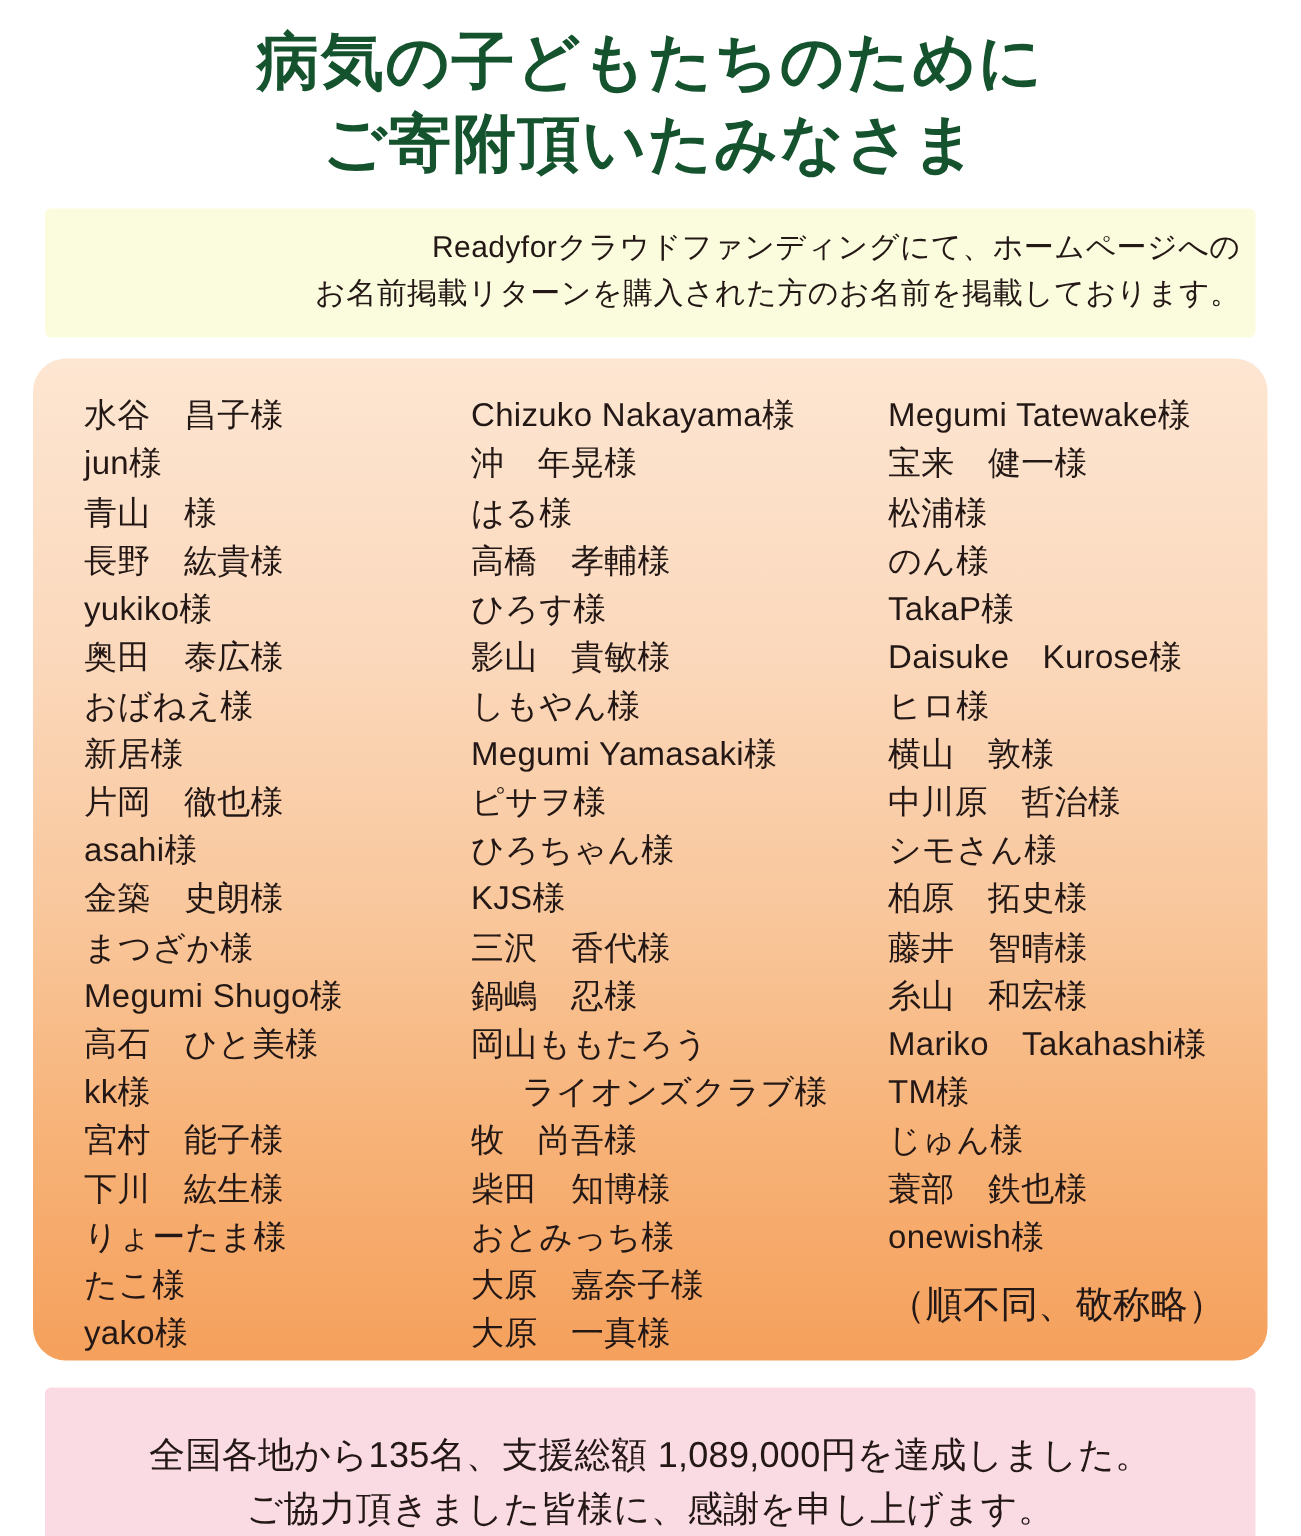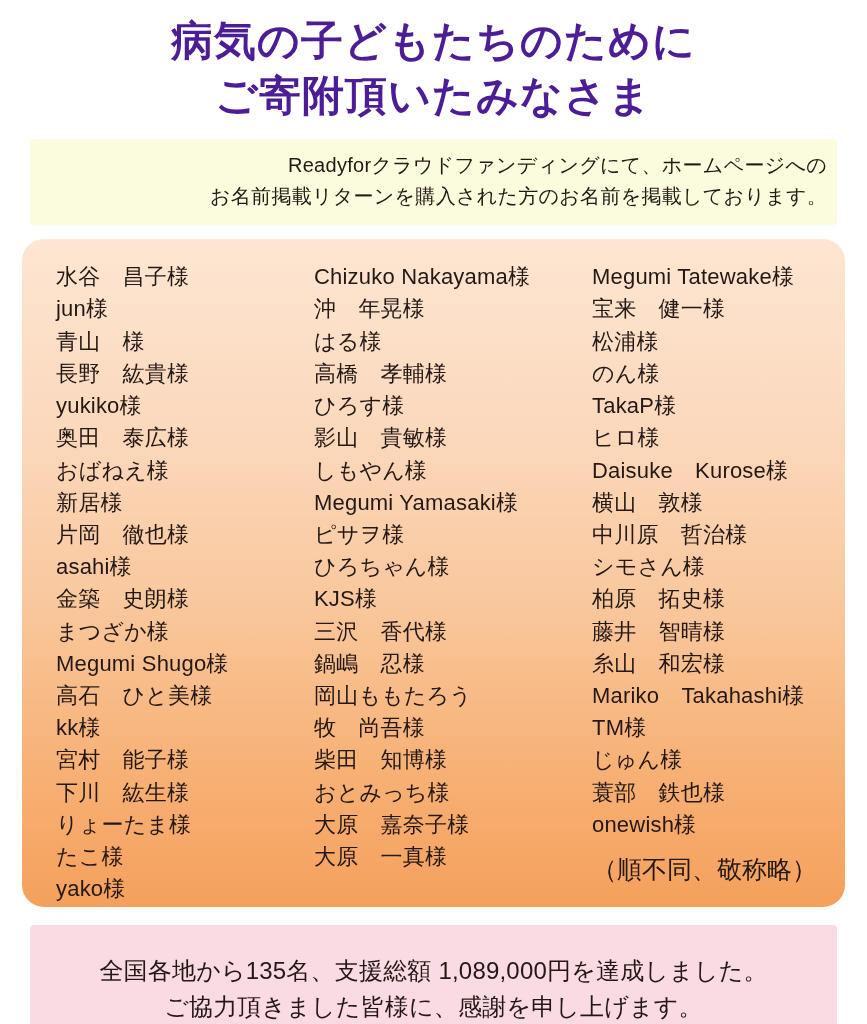--- a/index.html
+++ b/index.html
@@ -24,21 +24,21 @@
   
   .title {
     text-align: center;
     padding-top: 14px;
     line-height: 1.30;
   }
   .title-line {
     font-size: 42px;
     font-weight: bold;
     letter-spacing: 1px;
-    color: #4c1d95;
+    color: #14532d;
   }
 
   
   .notice {
     margin: 16px 30px 0 30px;
     background: #fbfbdd;
     border-radius: 4px;
     padding: 11px 10px 13px 10px;
     text-align: right;
     line-height: 1.55;
@@ -155,35 +155,36 @@
         <div class="name">ひろす様</div>
         <div class="name">影山　貴敏様</div>
         <div class="name">しもやん様</div>
         <div class="name">Megumi Yamasaki様</div>
         <div class="name">ピサヲ様</div>
         <div class="name">ひろちゃん様</div>
         <div class="name">KJS様</div>
         <div class="name">三沢　香代様</div>
         <div class="name">鍋嶋　忍様</div>
         <div class="name">岡山ももたろう</div>
+        <div class="name indent">ライオンズクラブ様</div>
         <div class="name">牧　尚吾様</div>
         <div class="name">柴田　知博様</div>
         <div class="name">おとみっち様</div>
         <div class="name">大原　嘉奈子様</div>
         <div class="name">大原　一真様</div>
       </div>
 
       <div class="col col-3">
         <div class="name">Megumi Tatewake様</div>
         <div class="name">宝来　健一様</div>
         <div class="name">松浦様</div>
         <div class="name">のん様</div>
         <div class="name">TakaP様</div>
+        <div class="name">Daisuke　Kurose様</div>
         <div class="name">ヒロ様</div>
-        <div class="name">Daisuke　Kurose様</div>
         <div class="name">横山　敦様</div>
         <div class="name">中川原　哲治様</div>
         <div class="name">シモさん様</div>
         <div class="name">柏原　拓史様</div>
         <div class="name">藤井　智晴様</div>
         <div class="name">糸山　和宏様</div>
         <div class="name">Mariko　Takahashi様</div>
         <div class="name">TM様</div>
         <div class="name">じゅん様</div>
         <div class="name">蓑部　鉄也様</div>

